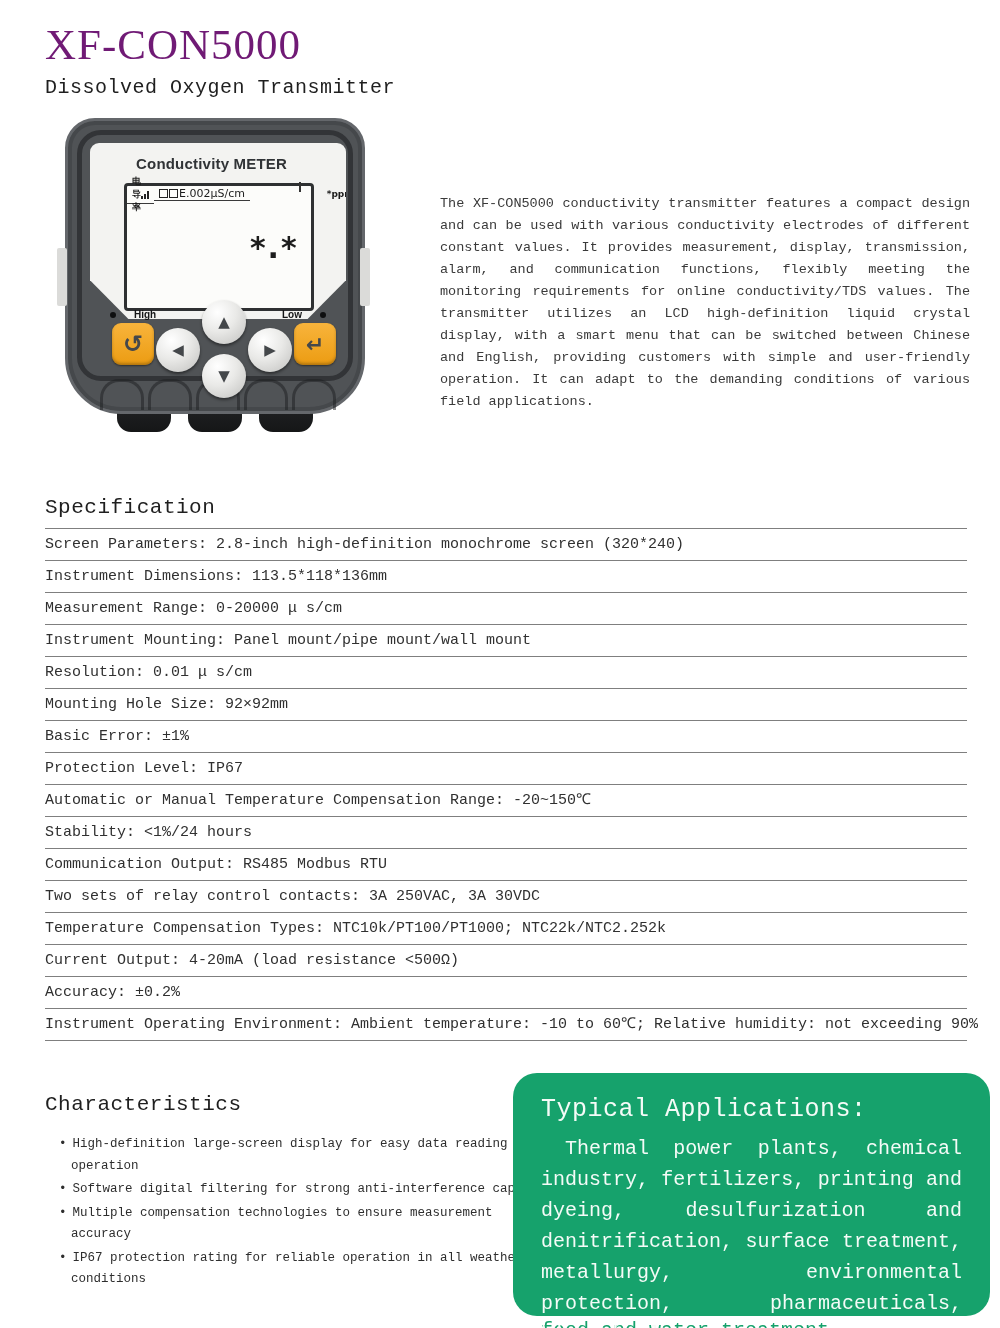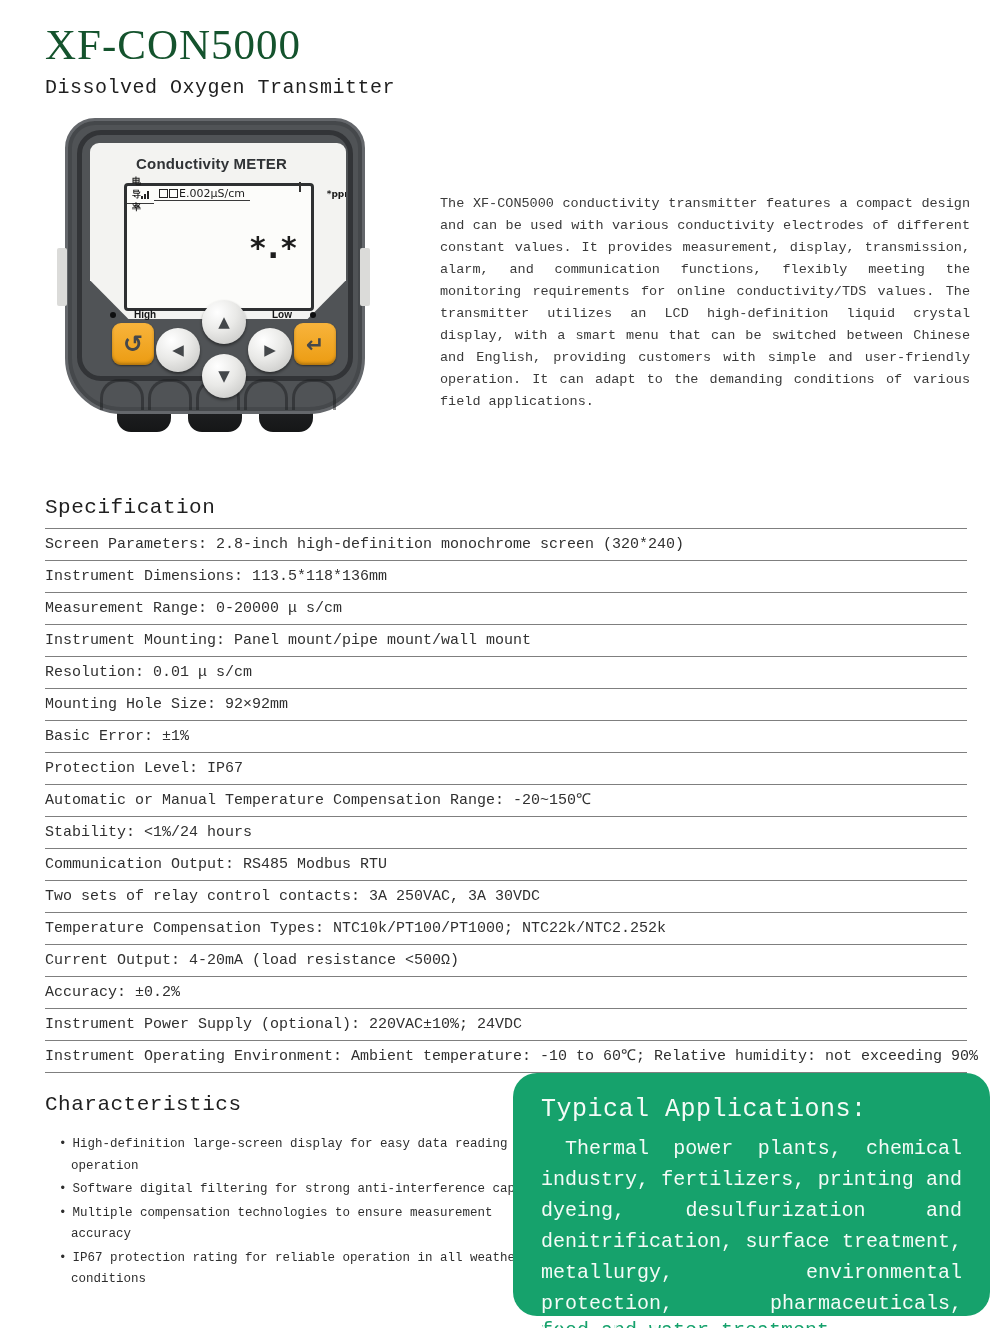--- a/index.html
+++ b/index.html
@@ -1,21 +1,21 @@
 <!DOCTYPE html>
 <html><head>
 <meta charset="utf-8">
 <style>
   html,body{margin:0;padding:0;background:#fff;}
   #page{position:relative;width:1000px;height:1328px;background:#fff;overflow:hidden;
         font-family:"Liberation Mono","DejaVu Sans Mono",monospace;color:#2b2b2b;}
 
   
   .title{position:absolute;left:45px;top:20px;font-family:"Liberation Serif","DejaVu Serif",serif;
-         font-size:43px;font-weight:500;letter-spacing:1px;color:#14532d;}
+         font-size:43px;font-weight:500;letter-spacing:1px;color:#701a75;}
   .subtitle{position:absolute;left:45px;top:76px;font-size:20px;color:#1f1f1f;letter-spacing:0.5px;}
 
   
   .desc{position:absolute;left:440px;top:193px;width:530px;font-size:13.5px;line-height:22px;
         text-align:justify;color:#3a3a3a;}
 
   
   .device{position:absolute;left:65px;top:118px;width:300px;height:330px;}
   .gland{position:absolute;top:270px;width:54px;height:44px;background:linear-gradient(#27282a,#151617);
          border-radius:6px 6px 14px 14px;}
@@ -141,21 +141,21 @@
               <span>3.80mA</span>
             </span>
           </div>
         </div>
       </div>
 
       <div class="kp-label" style="left:42px;">
         <span class="led"></span>
         <span>High</span>
       </div>
-      <div class="kp-label" style="left:204px;">
+      <div class="kp-label" style="left:214px;">
         <span>Low</span>
         <span class="led"></span>
       </div>
 
       <div class="btn-orange" style="left:44px;top:202px;">
           <span>↺</span>
         </div>
       <div class="btn-circle" style="left:88px;top:207px;">
           <span>◀</span>
         </div>
@@ -190,21 +190,20 @@
       <div class="spec-row">Mounting Hole Size: 92×92mm</div>
       <div class="spec-row">Basic Error: ±1%</div>
       <div class="spec-row">Protection Level: IP67</div>
       <div class="spec-row">Automatic or Manual Temperature Compensation Range: -20~150℃</div>
       <div class="spec-row">Stability: &lt;1%/24 hours</div>
       <div class="spec-row">Communication Output: RS485 Modbus RTU</div>
       <div class="spec-row">Two sets of relay control contacts: 3A 250VAC, 3A 30VDC</div>
       <div class="spec-row">Temperature Compensation Types: NTC10k/PT100/PT1000; NTC22k/NTC2.252k</div>
       <div class="spec-row">Current Output: 4-20mA (load resistance &lt;500Ω)</div>
       <div class="spec-row">Accuracy: ±0.2%</div>
-      <div class="spec-row">Instrument Power Supply (optional): 220VAC±10%; 24VDC</div>
       <div class="spec-row">Instrument Operating Environment: Ambient temperature: -10 to 60℃; Relative humidity: not exceeding 90%</div>
     </div>
   </div>
 
   <div class="chars">
     <div class="sec-head">Characteristics</div>
     <div class="char-list">
       <div class="char-item"><span class="blt">•</span><span>High-definition large-screen display for easy data reading and operation</span></div>
       <div class="char-item nowrap"><span class="blt">•</span><span>Software digital filtering for strong anti-interference capability</span></div>
       <div class="char-item"><span class="blt">•</span><span>Multiple compensation technologies to ensure measurement accuracy</span></div>

